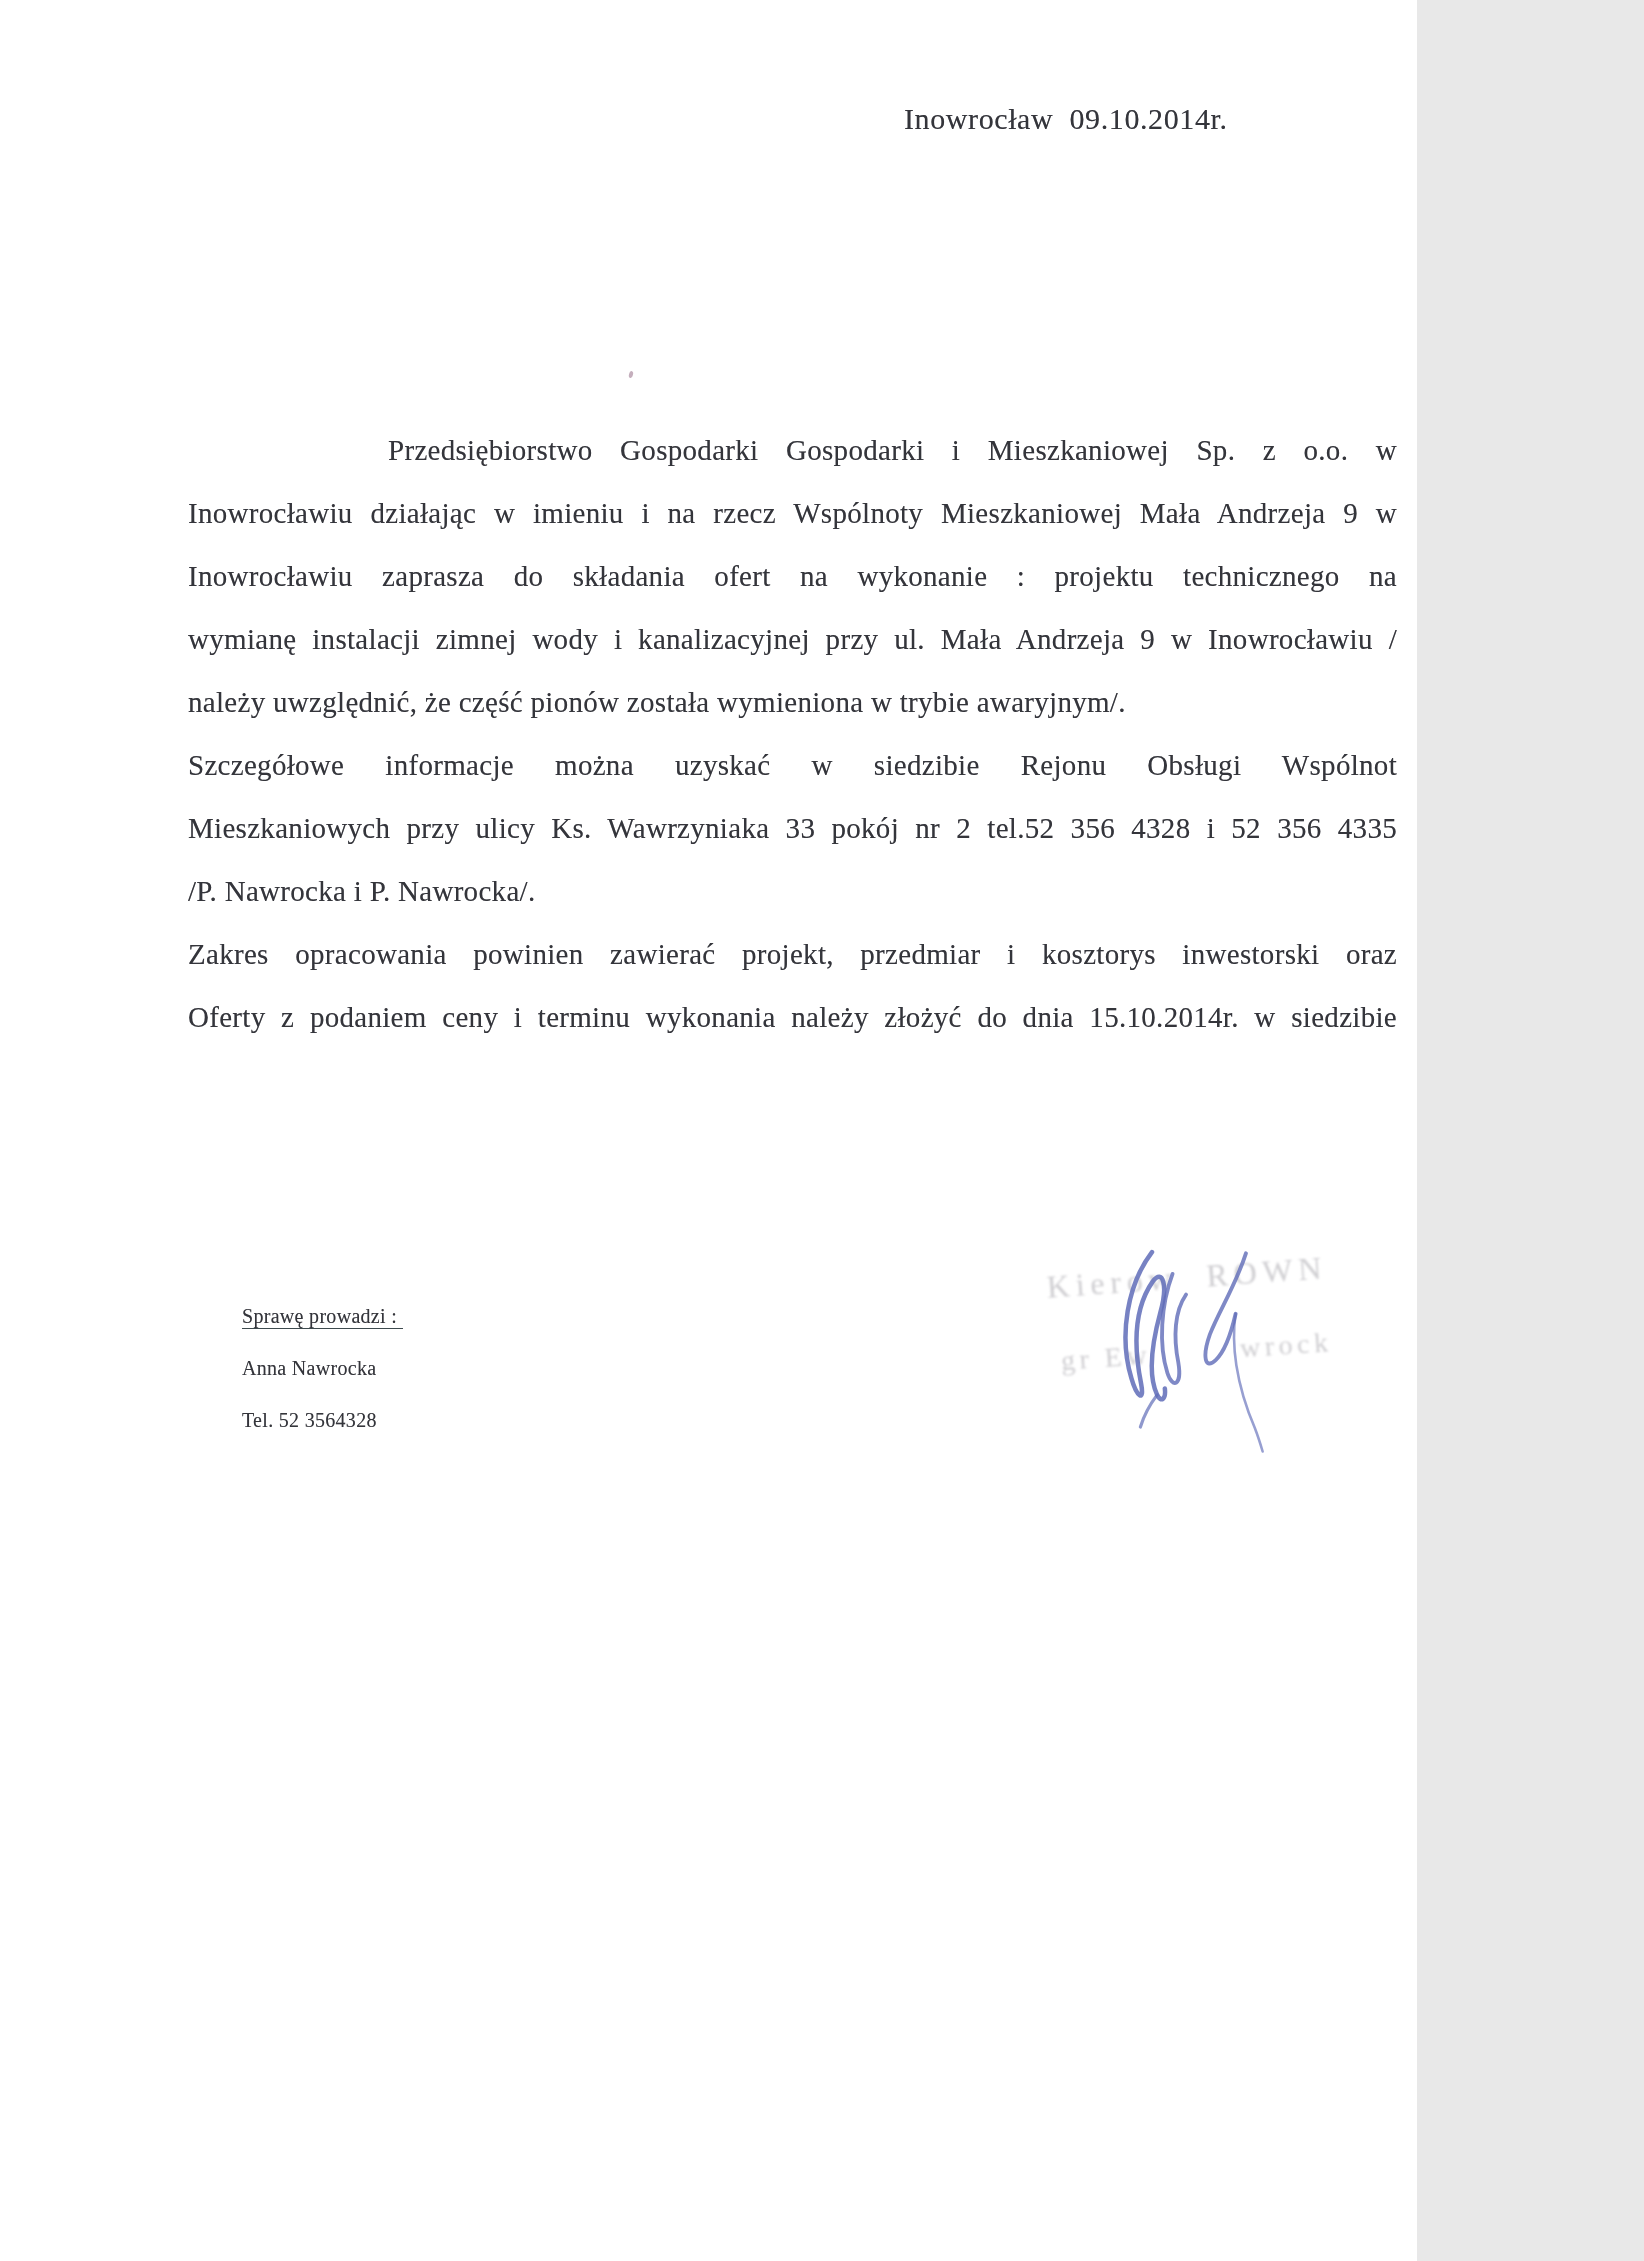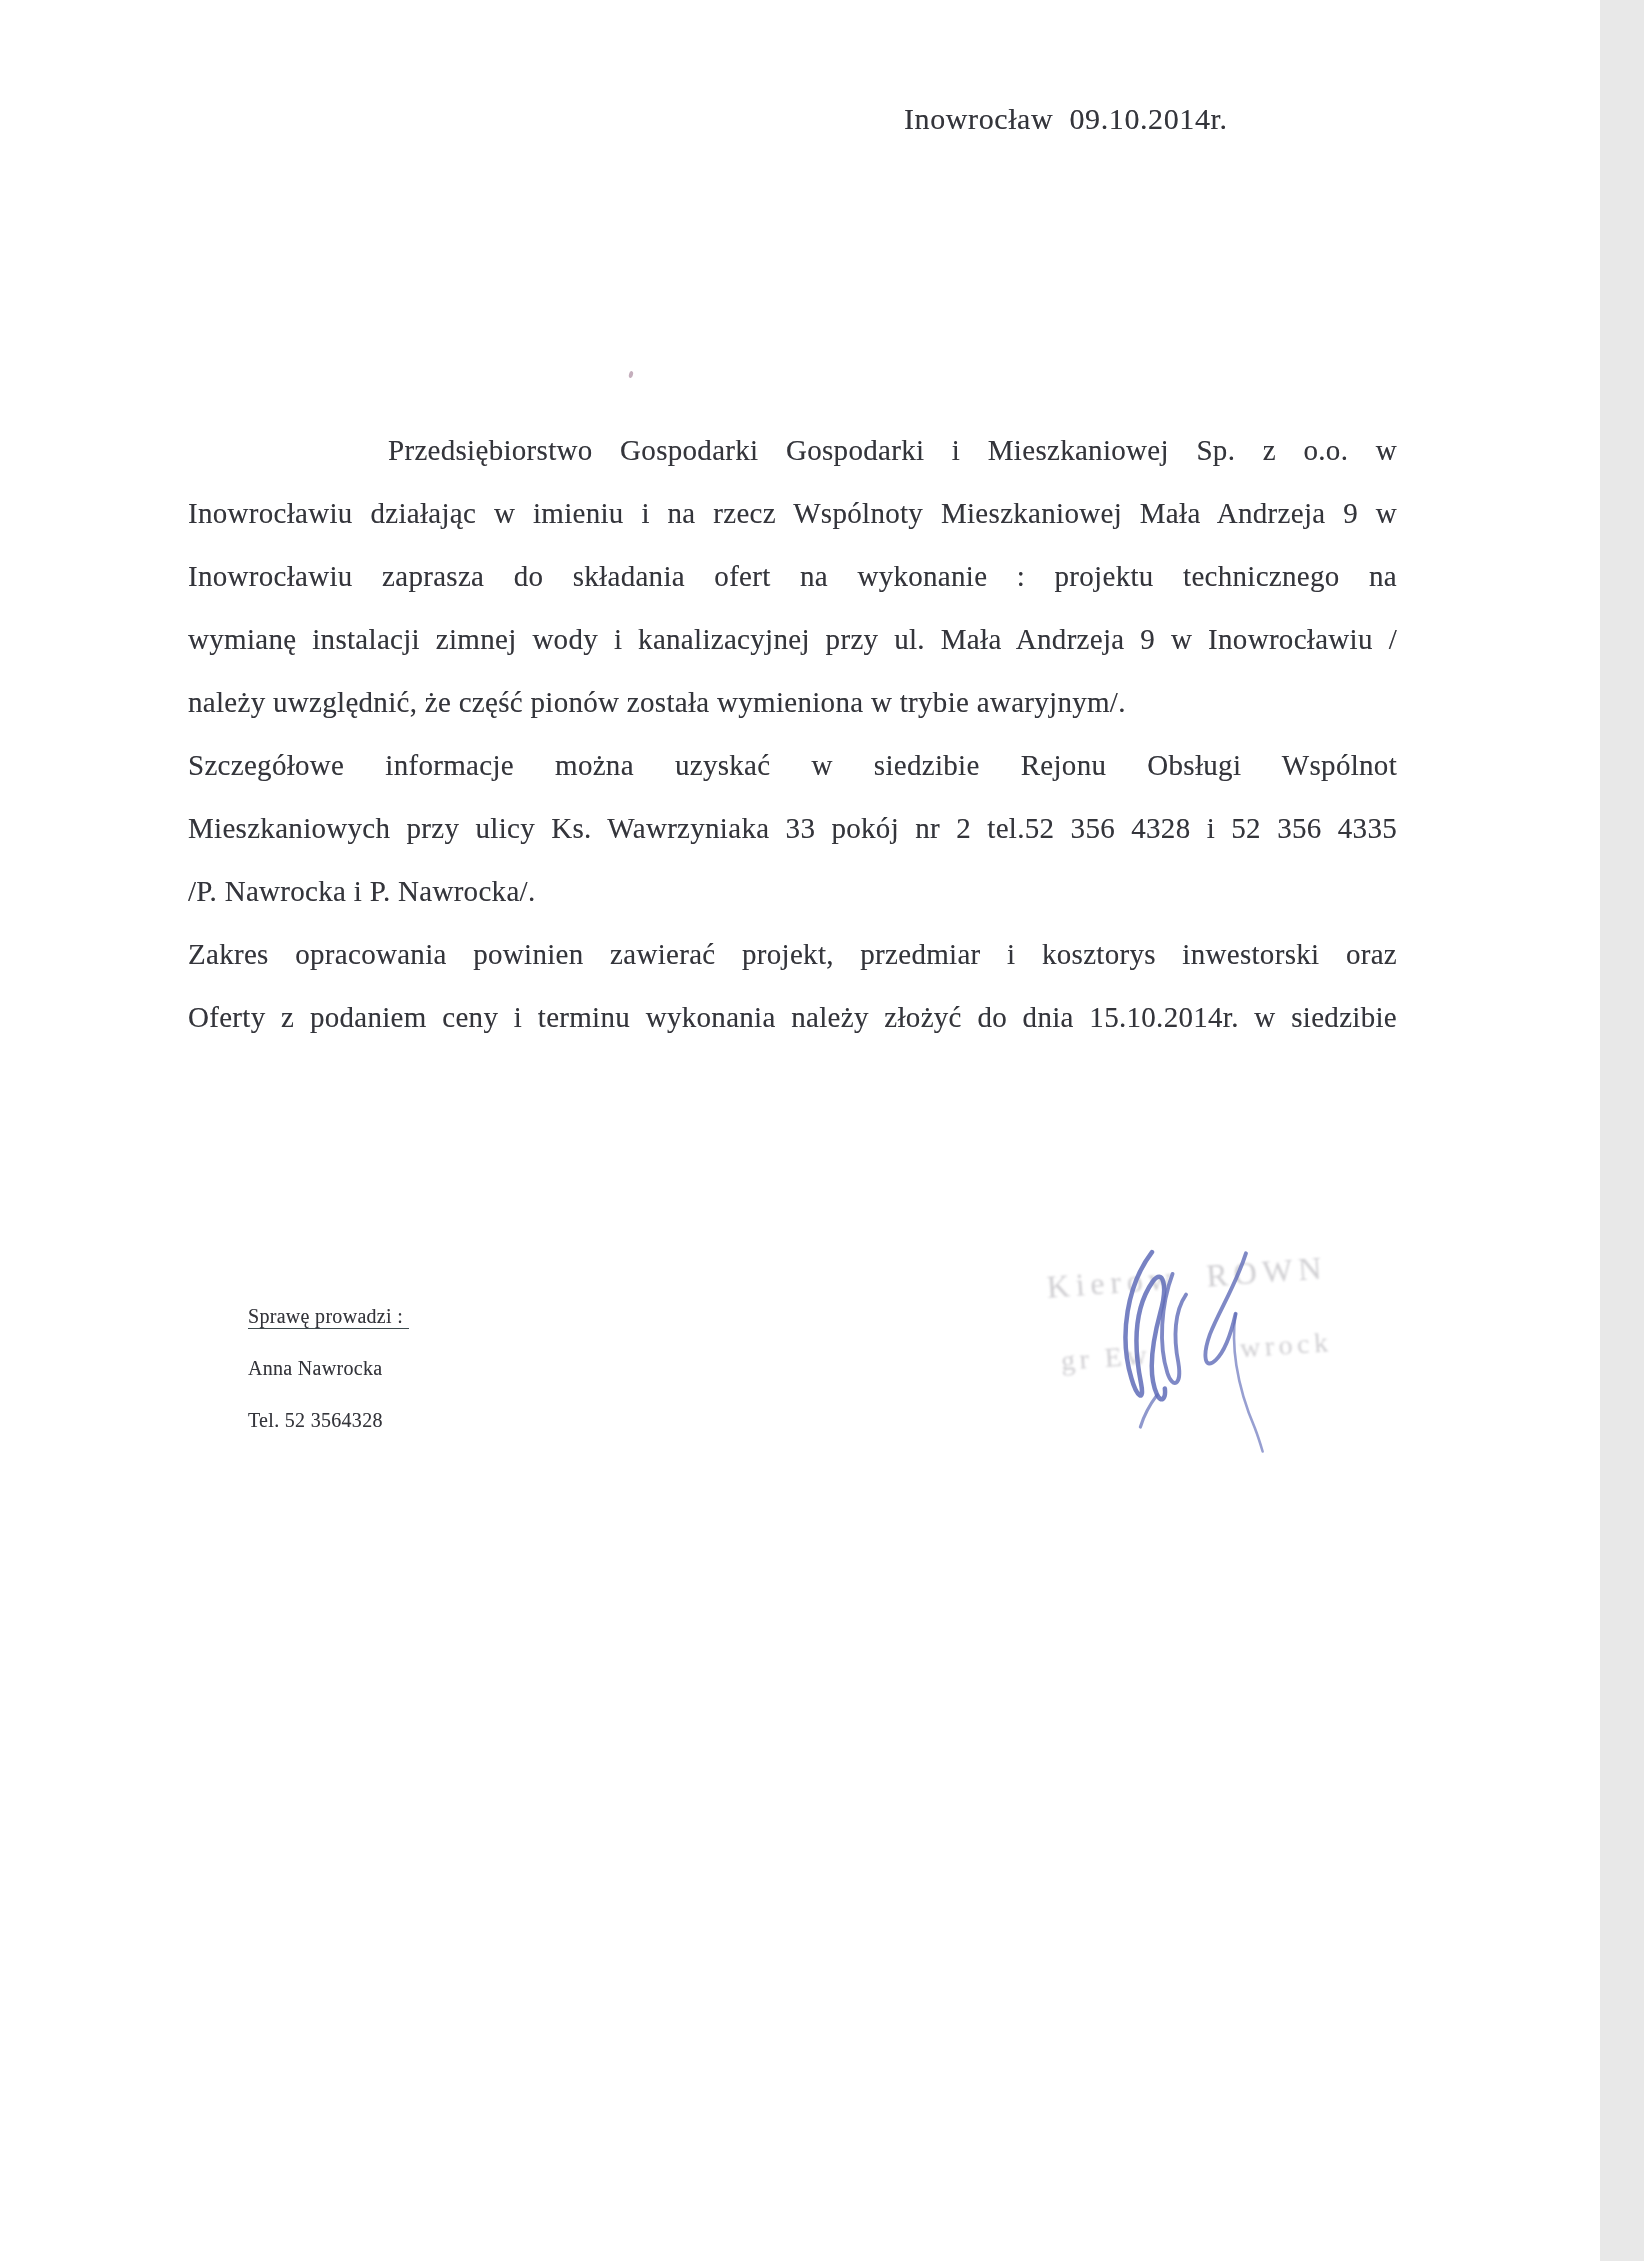--- a/index.html
+++ b/index.html
@@ -1,39 +1,39 @@
 <!DOCTYPE html>
 <html style="font-size:10.3px"><head>
 <meta charset="utf-8">
 <style>
   html,body{margin:0;padding:0;background:#e8e8e8;}
   .page{
     position:relative;
-    width:1600px;height:2261px;
+    width:1417px;height:2261px;
     background:#ffffff;
     font-family:"Liberation Serif", serif;
     color:#34353b;
     overflow:hidden;
   }
   .date{
     position:absolute;left:904px;top:102px;
     font-size:30px;white-space:pre;letter-spacing:0.6px;
     text-shadow:0 0 0.6px rgba(40,40,50,.45);
   }
   .body-block{
     position:absolute;left:188px;top:419px;width:1209px;
     font-size:29px;letter-spacing:0.3px;
     text-shadow:0 0 0.6px rgba(40,40,50,.4);
   }
   .ln{height:63px;line-height:63px;white-space:normal;overflow:visible;}
   .ln.j{text-align:justify;text-align-last:justify;text-justify:inter-word;}
   .ln.ind{padding-left:200px;}
   .sup{position:relative;top:-0.55em;font-size:0.55em;letter-spacing:1.3px;}
   .footer-block{
-    position:absolute;left:248px;top:1290px;
+    position:absolute;left:242px;top:1290px;
     font-size:20px;letter-spacing:0.3px;
     text-shadow:0 0 0.6px rgba(40,40,50,.35);
   }
   .footer-block .fln{height:52px;line-height:52px;}
   .u{border-bottom:1.9px solid #3d4a4e;padding-bottom:1.3px;padding-right:6.4px;}
   .stamp{
     position:absolute;left:1049px;top:1258px;width:281px;
     transform:rotate(-4deg);
     color:#8c8a92;opacity:.42;filter:blur(0.9px);
     font-family:"Liberation Serif", serif;

